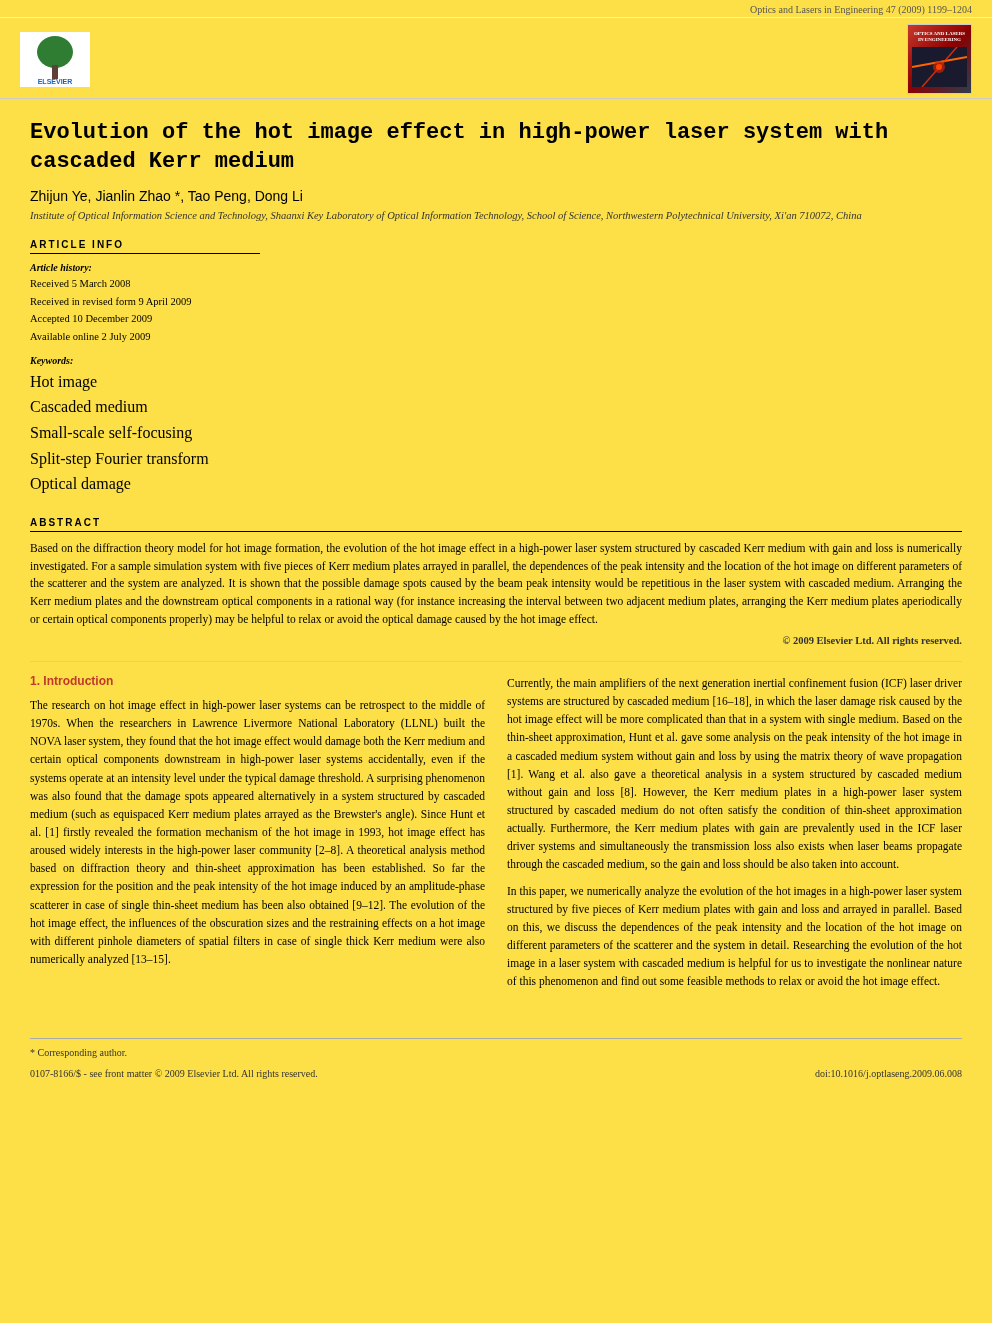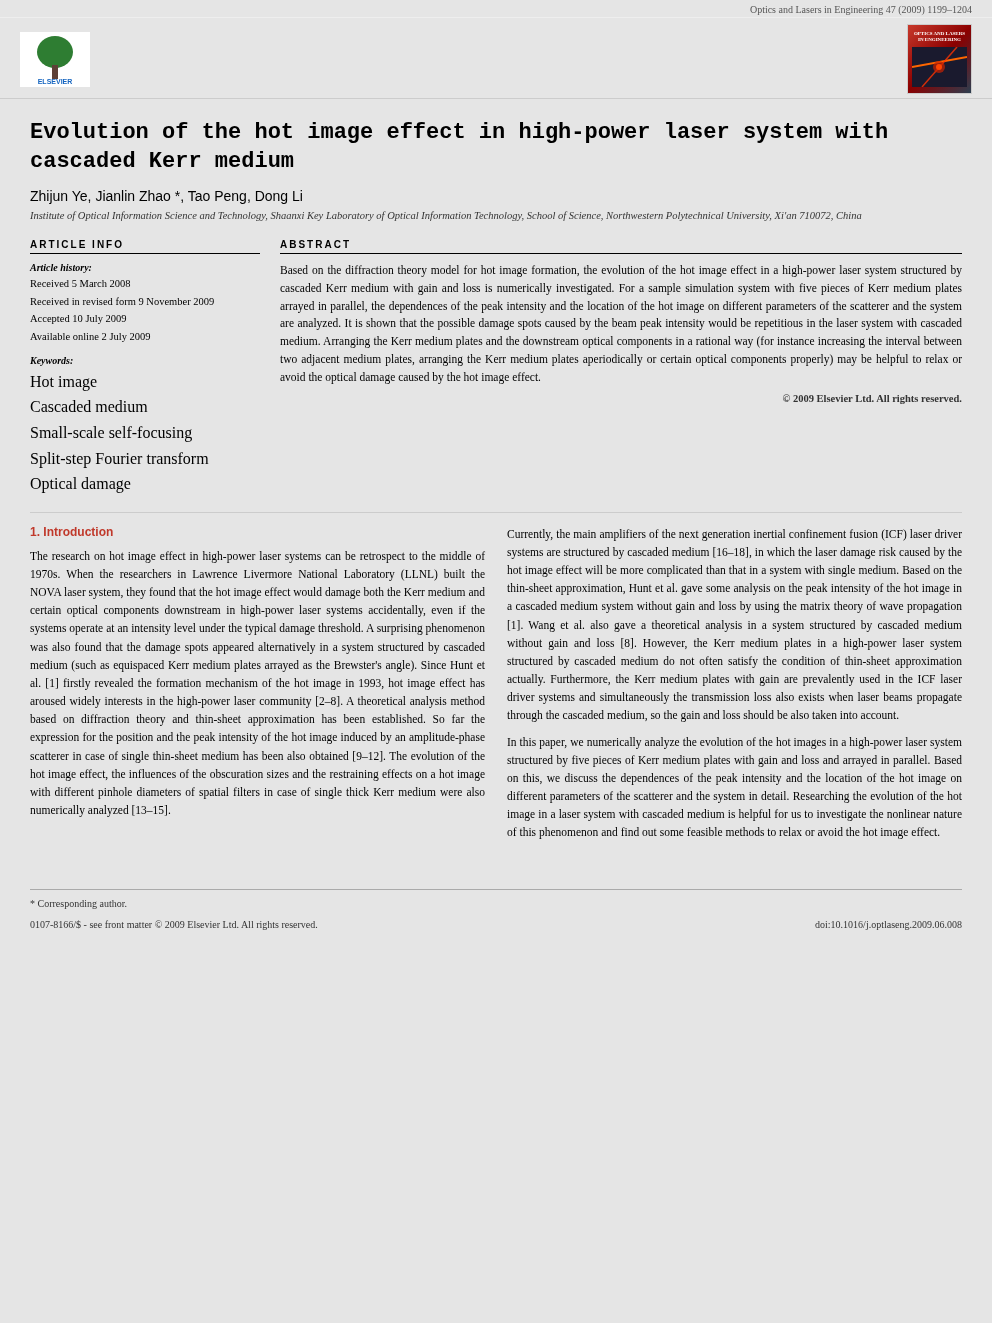--- a/index.html
+++ b/index.html
@@ -7,21 +7,21 @@
       background: #fff;
       font-family: 'Times New Roman', Times, serif;
       font-size: 13px;
       color: #000;
       width: 992px;
       min-height: 1323px;
     }
     .page {
       width: 992px;
       min-height: 1323px;
-      background: #e5e5e5;
+      background: #fde047;
       padding: 0;
     }
     
     .journal-header {
       border-bottom: 1px solid #ccc;
       padding: 6px 20px 4px 20px;
       display: flex;
       align-items: center;
       justify-content: space-between;
     }
@@ -104,20 +104,21 @@
       font-style: italic;
       color: #333;
       margin-bottom: 15px;
       line-height: 1.4;
     }
     
     .two-col {
       display: flex;
       gap: 20px;
       margin-bottom: 15px;
+      flex-direction: column;
     }
     .left-col {
       width: 230px;
       flex-shrink: 0;
     }
     .right-col {
       flex: 1;
     }
     .section-header {
       font-size: 10px;
@@ -259,22 +260,22 @@
     </div>
 
     <div class="affiliation">Institute of Optical Information Science and Technology, Shaanxi Key Laboratory of Optical Information Technology, School of Science, Northwestern Polytechnical University, Xi'an 710072, China</div>
 
     <div class="two-col">
 
       <div class="left-col">
         <div class="section-header">Article Info</div>
         <div class="article-info-label">Article history:</div>
         <div class="article-info-date">Received 5 March 2008</div>
-        <div class="article-info-date">Received in revised form 9 November 2009</div>
-        <div class="article-info-date">Accepted 10 July 2009</div>
+        <div class="article-info-date">Received in revised form 9 April 2009</div>
+        <div class="article-info-date">Accepted 10 December 2009</div>
         <div class="article-info-date">Available online 2 July 2009</div>
         <div class="keywords-label">Keywords:</div>
         <div class="keyword-item">Hot image</div>
         <div class="keyword-item">Cascaded medium</div>
         <div class="keyword-item">Small-scale self-focusing</div>
         <div class="keyword-item">Split-step Fourier transform</div>
         <div class="keyword-item">Optical damage</div>
       </div>
 
       <div class="right-col">

